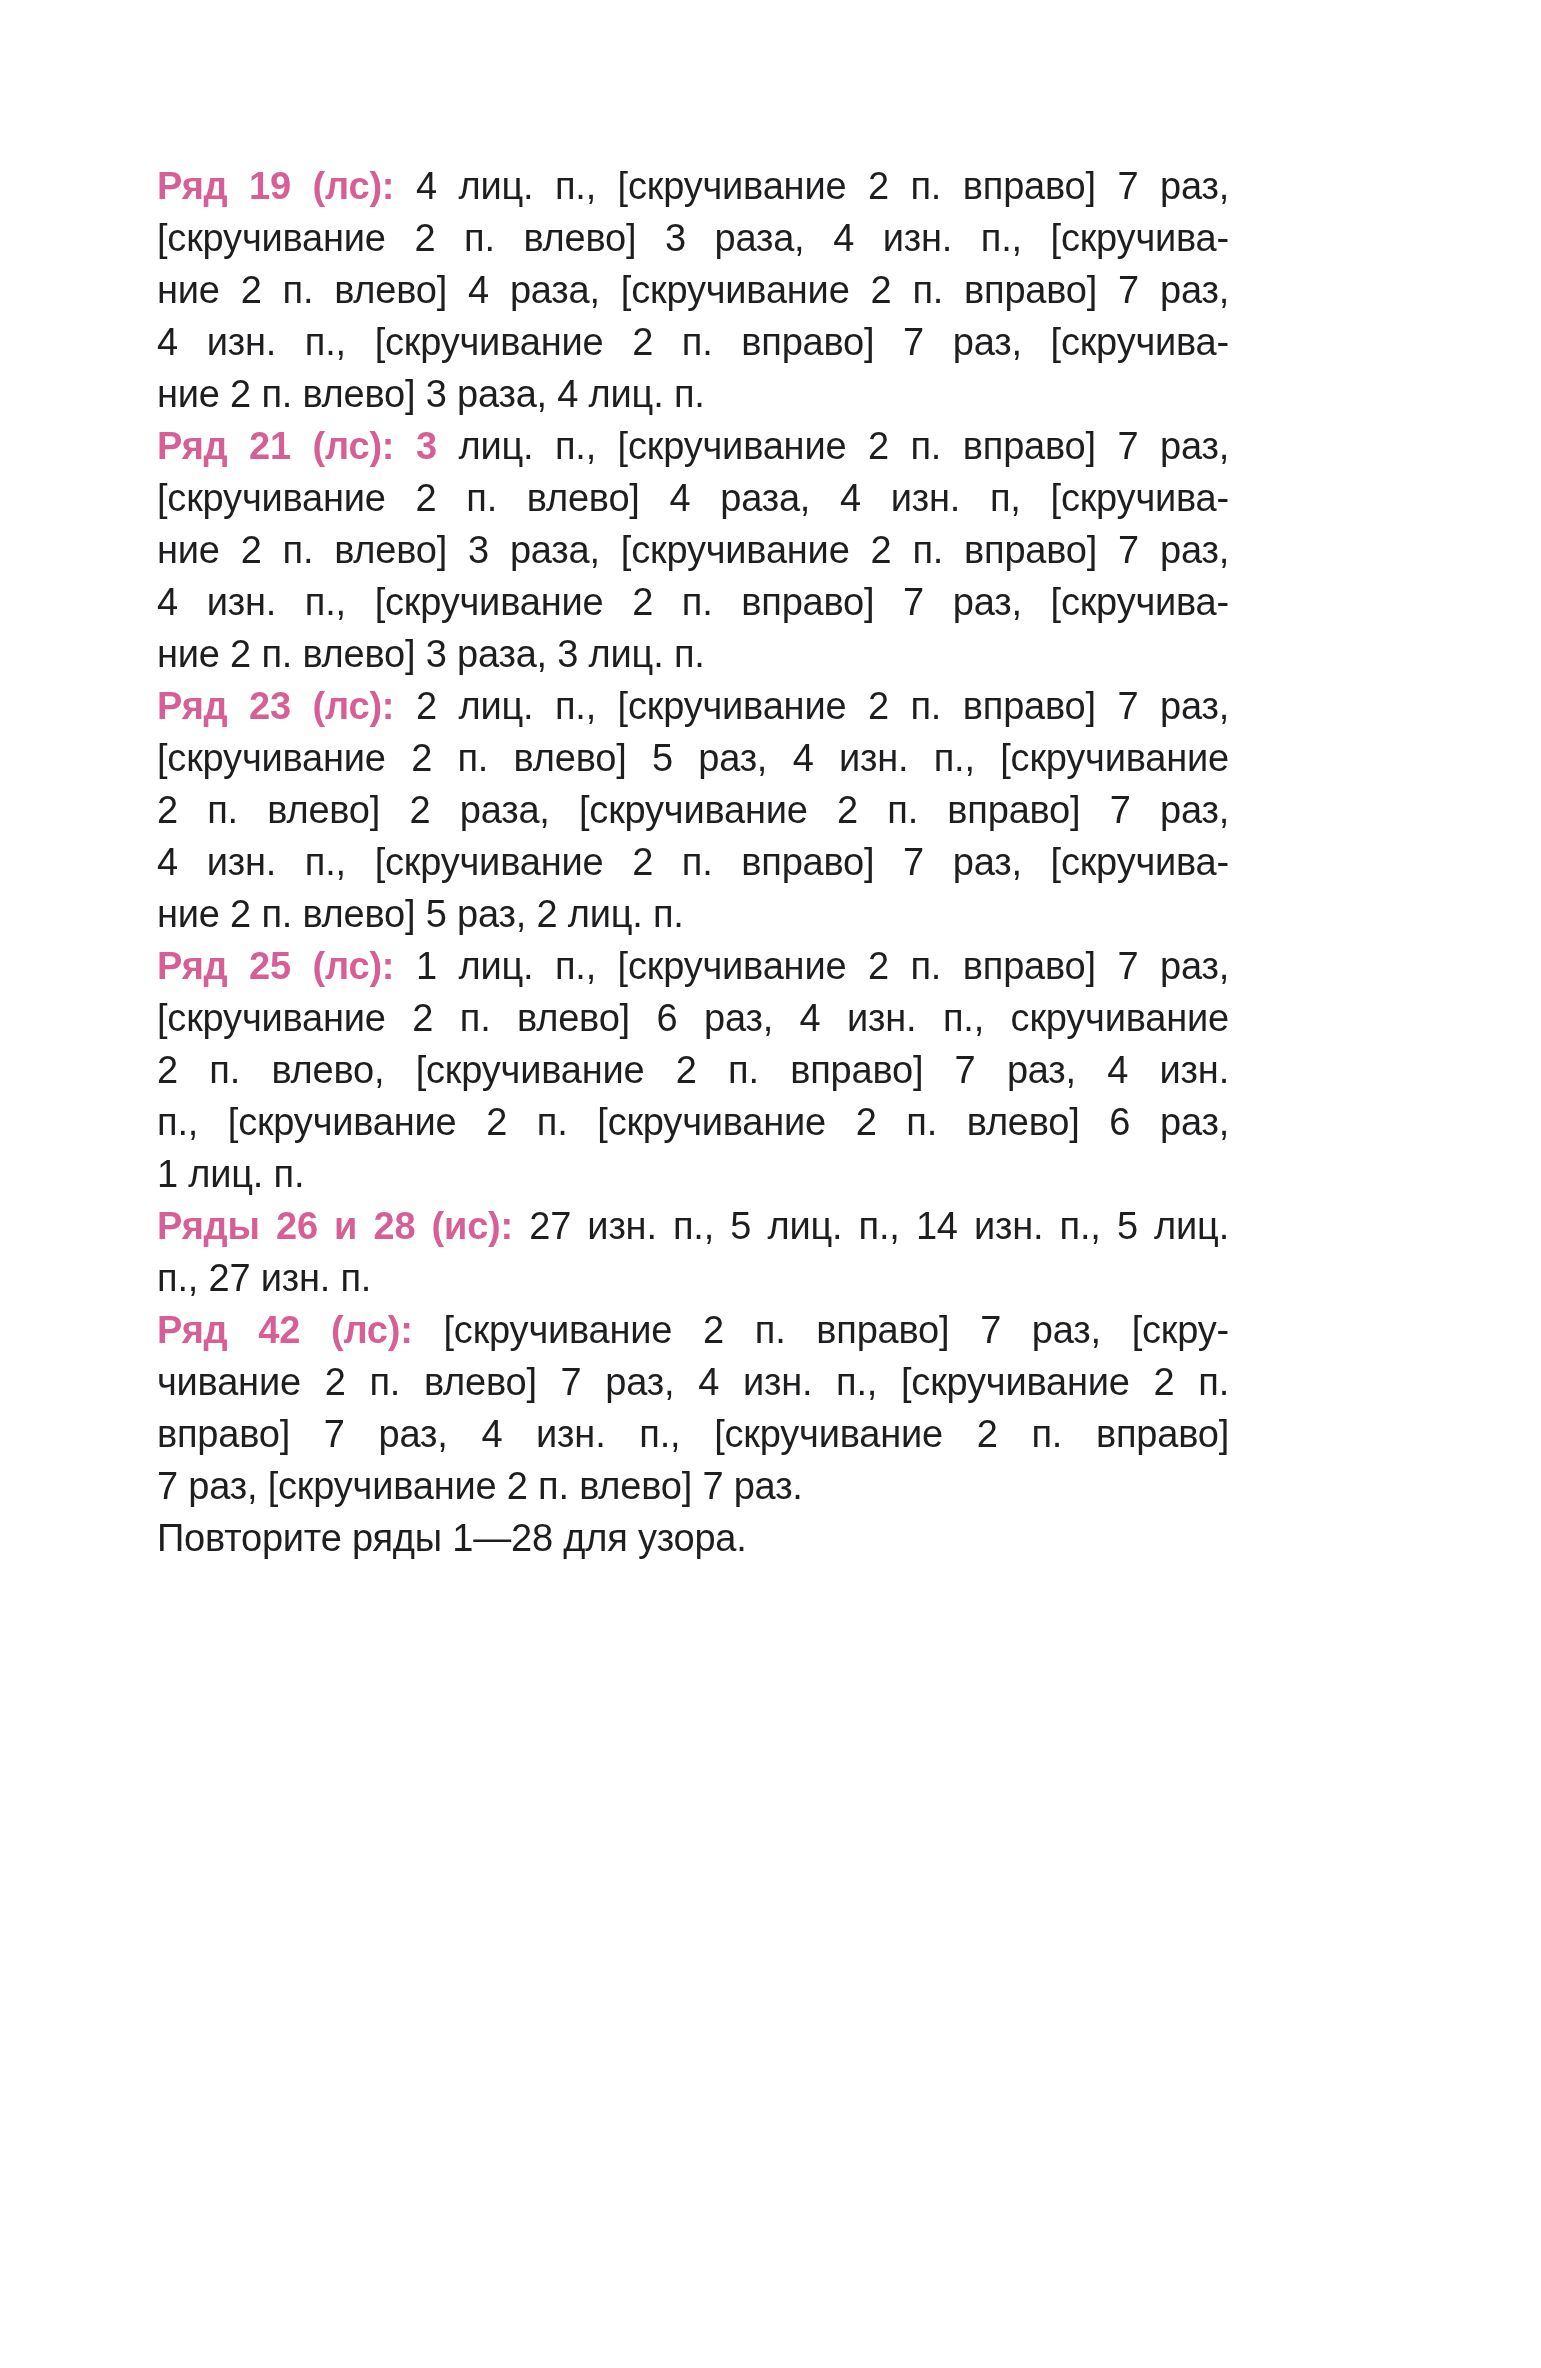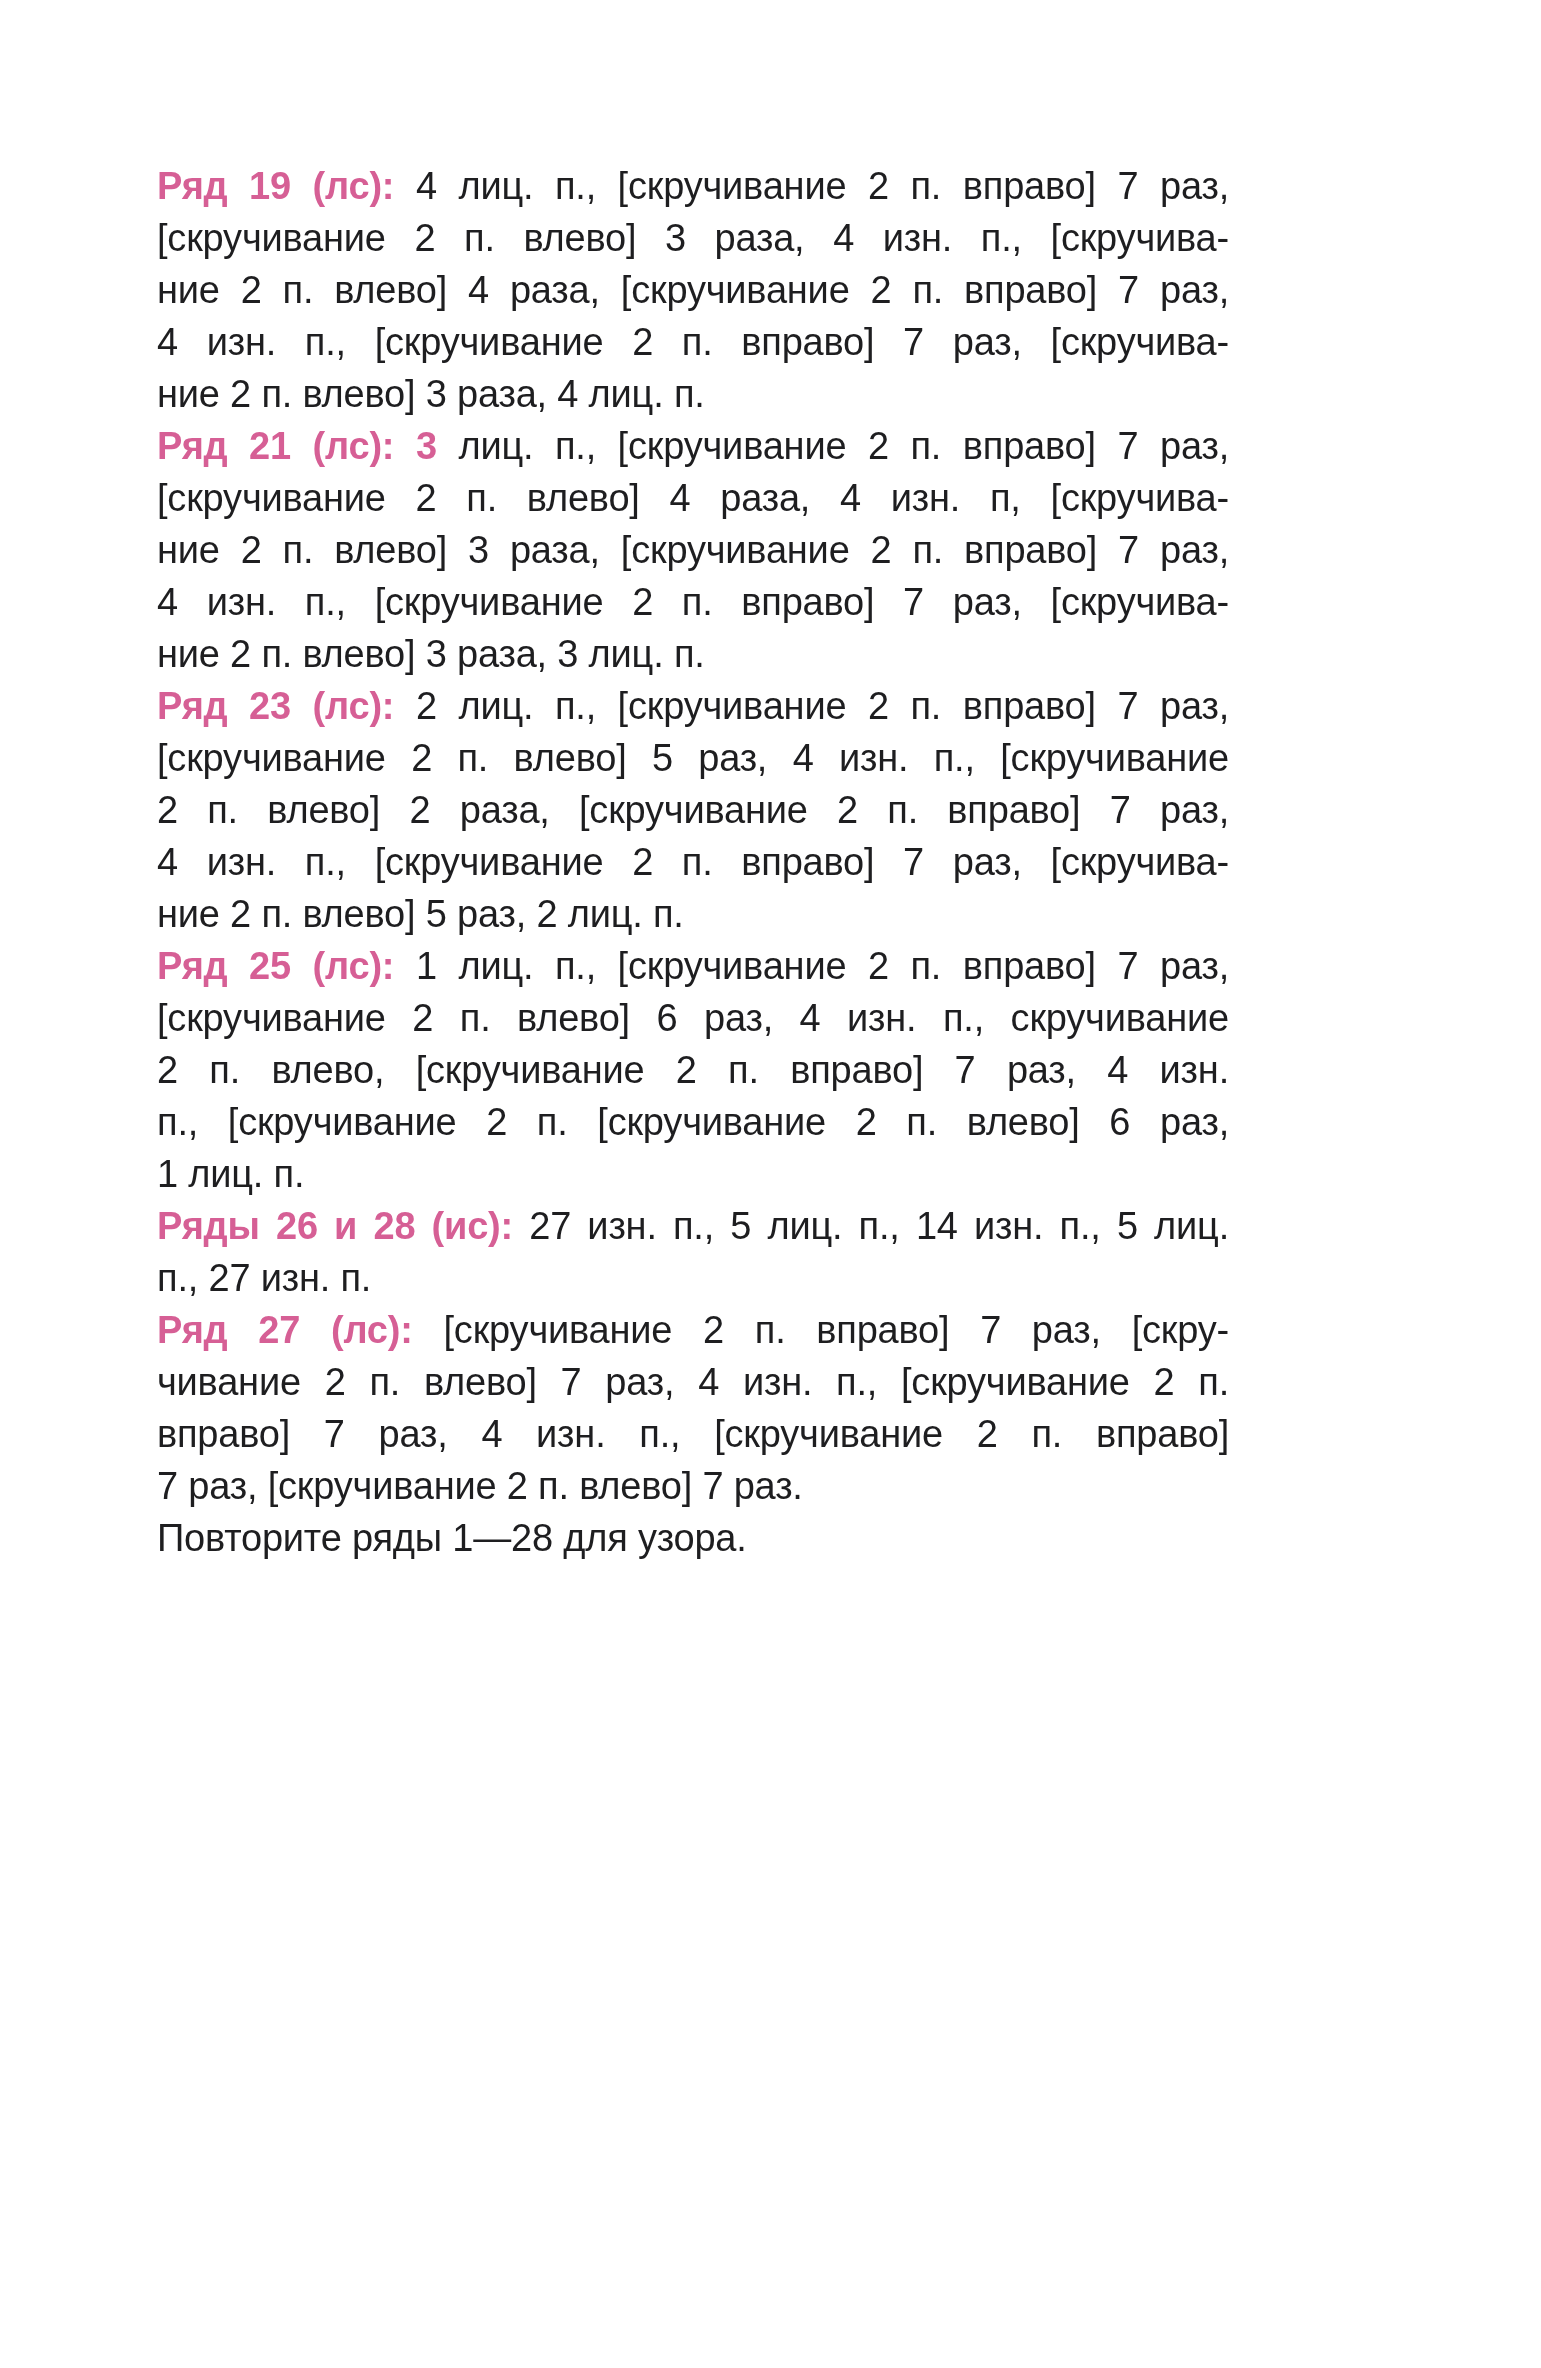--- a/index.html
+++ b/index.html
@@ -144,21 +144,21 @@
   <div class="line"><span class="body">2 п. влево, [скручивание 2 п. вправо] 7 раз, 4 изн.</span></div>
 
   <div class="line"><span class="body">п., [скручивание 2 п. [скручивание 2 п. влево] 6 раз,</span></div>
 
   <div class="line no-justify"><span class="body">1 лиц. п.</span></div>
 
   <div class="line"><span class="label">Ряды 26 и 28 (ис):</span><span class="body"> 27 изн. п., 5 лиц. п., 14 изн. п., 5 лиц.</span></div>
 
   <div class="line no-justify"><span class="body">п., 27 изн. п.</span></div>
 
-  <div class="line"><span class="label">Ряд 27 (лс):</span><span class="body"> [скручивание 2 п. вправо] 7 раз, [скру-</span></div>
+  <div class="line"><span class="label">Ряд 42 (лс):</span><span class="body"> [скручивание 2 п. вправо] 7 раз, [скру-</span></div>
 
   <div class="line"><span class="body">чивание 2 п. влево] 7 раз, 4 изн. п., [скручивание 2 п.</span></div>
 
   <div class="line"><span class="body">вправо] 7 раз, 4 изн. п., [скручивание 2 п. вправо]</span></div>
 
   <div class="line no-justify"><span class="body">7 раз, [скручивание 2 п. влево] 7 раз.</span></div>
 
   <div class="line no-justify"><span class="body">Повторите ряды 1—28 для узора.</span></div>
 </div>
 

